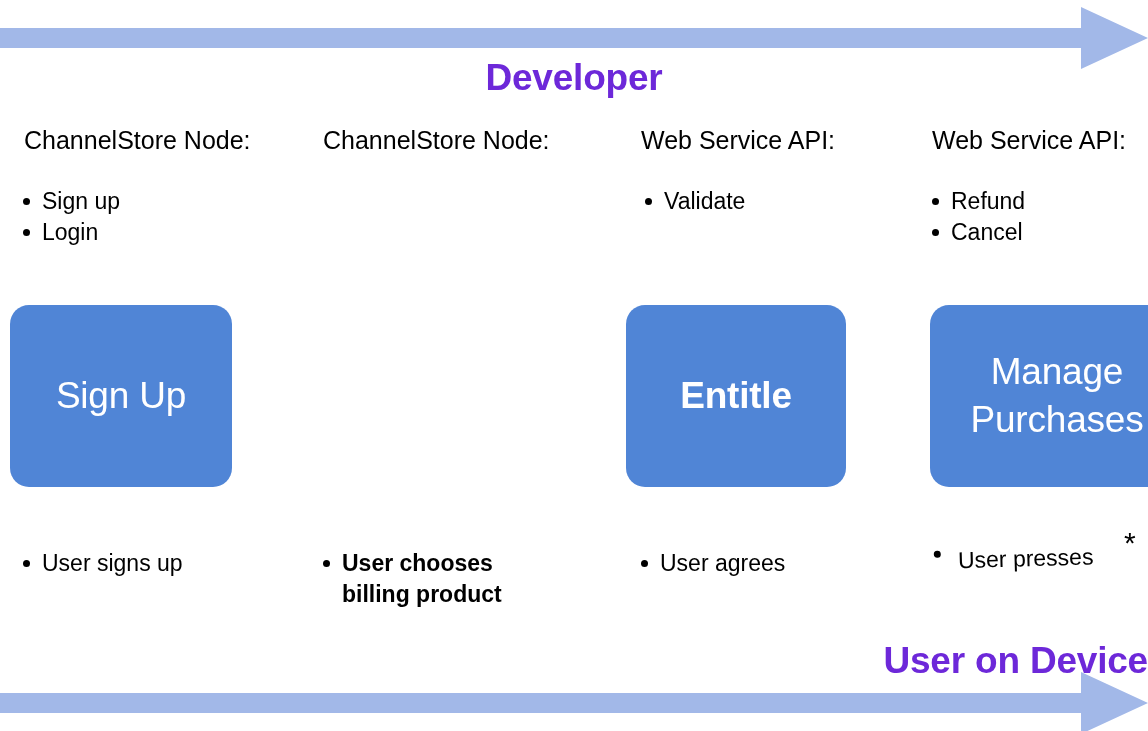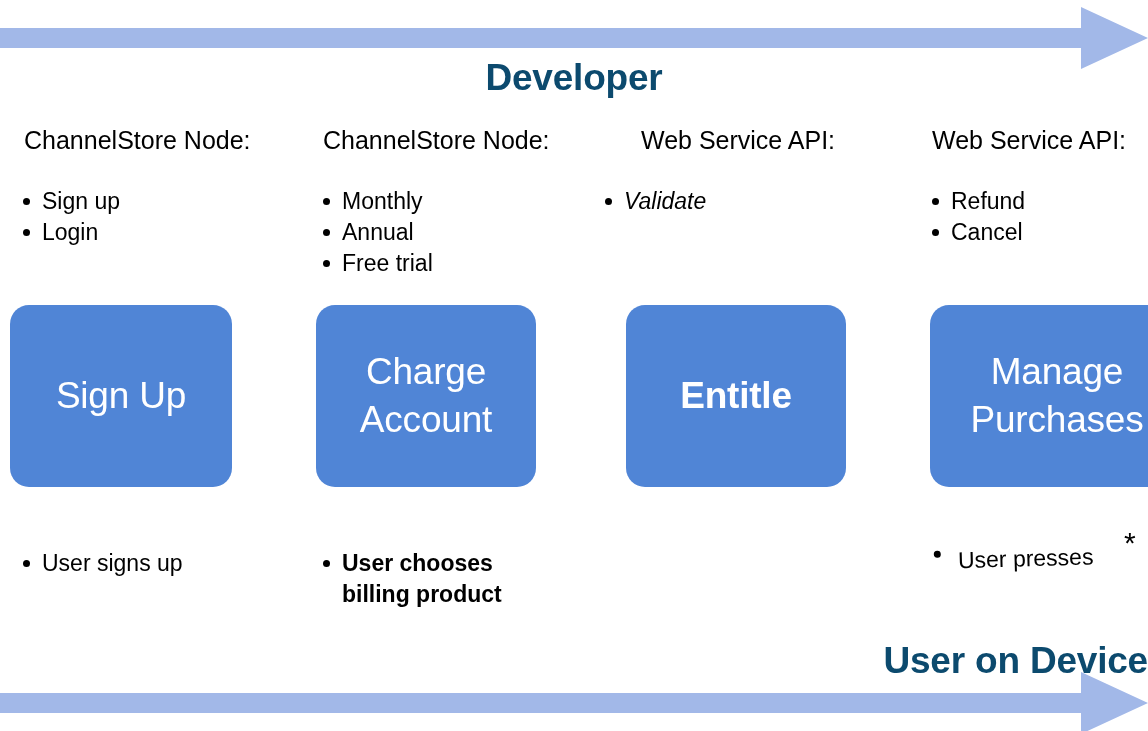--- a/index.html
+++ b/index.html
@@ -35,21 +35,21 @@
 
   
   .band-title {
     position: absolute;
     left: 0;
     width: 1148px;
     text-align: center;
     font-weight: bold;
     font-size: 37px;
     letter-spacing: -0.2px;
-    color: #0c4a6e;
+    color: #6d28d9;
     white-space: nowrap;
   }
   .band-title-top    { top: 57px; }
   .band-title-bottom { top: 640px; text-align: right; }
   .col-head {
     position: absolute;
     top: 126px;
     font-size: 25px;
     color: #000000;
     white-space: nowrap;
@@ -153,46 +153,40 @@
   <div class="node" style="left:10px; width:222px;">
     <span class="node-label">Sign Up</span>
   </div>
 
   <ul class="bullets-bottom" style="left:12px; width:290px;">
     <li>User signs up</li>
   </ul>
 
   <div class="col-head" style="left:323px;">ChannelStore Node:</div>
 
-  <ul class="bullets-top" style="left:312px; width:290px;">
-    <li>Monthly</li>
-    <li>Annual</li>
-    <li>Free trial</li>
-  </ul>
-
-  <div class="node" style="left:316px; width:220px;">
-    <span class="node-label">Charge
-Account</span>
-  </div>
+
 
   <ul class="bullets-bottom" style="left:312px; width:250px;">
     <li style="white-space:pre-line;font-weight:bold;">User chooses
 billing product</li>
   </ul>
 
   <div class="col-head" style="left:641px;">Web Service API:</div>
 
-  <ul class="bullets-top" style="left:594px; width:290px;font-style:italic;">
+  <ul class="bullets-top" style="left:634px; width:290px;">
     <li>Validate</li>
   </ul>
 
   <div class="node" style="left:626px; width:220px;font-weight:bold;">
     <span class="node-label">Entitle</span>
   </div>
 
+  <ul class="bullets-bottom" style="left:630px; width:290px;">
+    <li>User agrees</li>
+  </ul>
 
   <div class="col-head" style="left:932px;">Web Service API:</div>
 
   <ul class="bullets-top" style="left:921px; width:240px;">
     <li>Refund</li>
     <li>Cancel</li>
   </ul>
 
   <div class="node" style="left:930px; width:254px;">
     <span class="node-label">Manage

